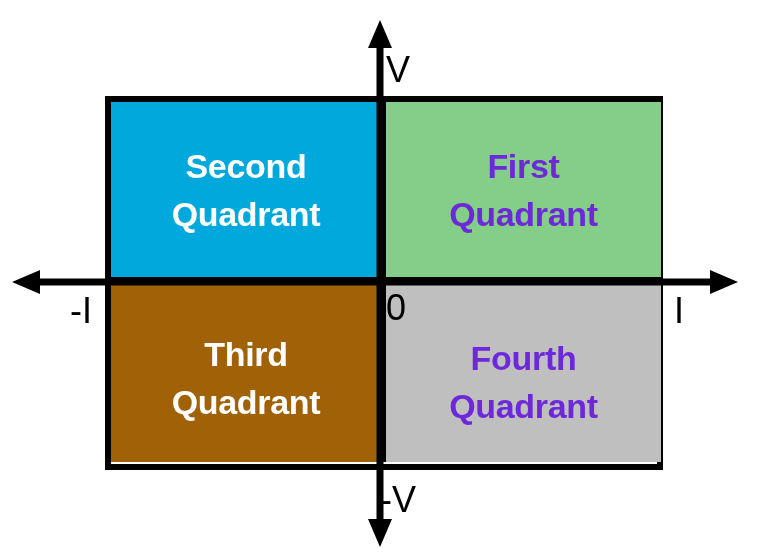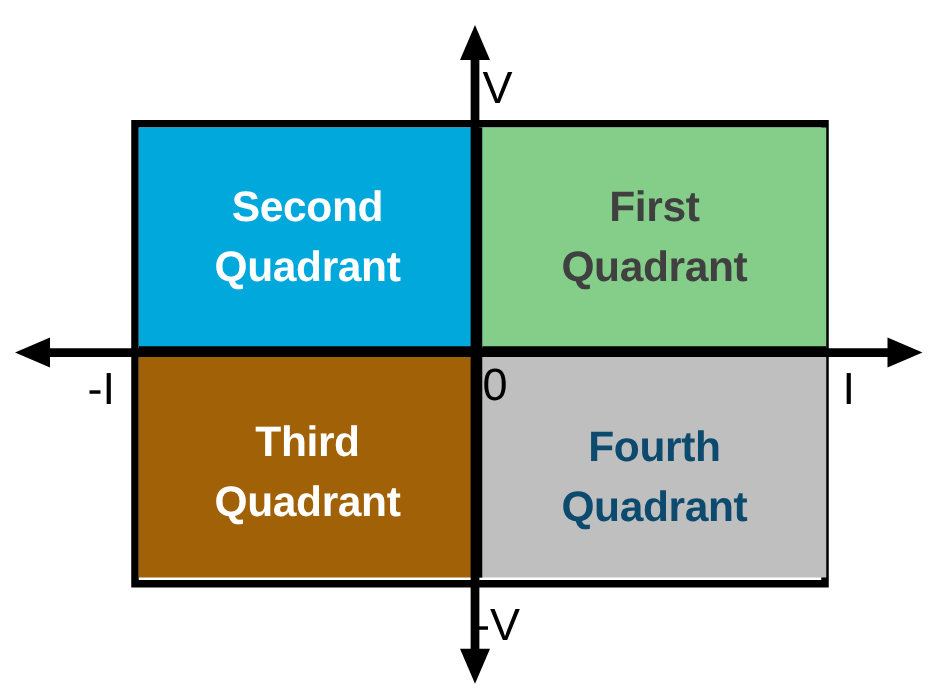--- a/index.html
+++ b/index.html
@@ -104,35 +104,35 @@
 
   <div class="quad-grid" style="border-color: rgb(0, 0, 0);">
 
     <div class="quad q-second" style="background: rgb(0, 168, 220); color: rgb(255, 255, 255);">
       <div class="quad-inner">
         <span class="quad-line">Second</span>
         <span class="quad-line">Quadrant</span>
       </div>
     </div>
 
-    <div class="quad q-first" style="background: rgb(132, 206, 138); color: #404040;">
+    <div class="quad q-first" style="background: rgb(132, 206, 138); color: #6d28d9;">
       <div class="quad-inner">
         <span class="quad-line">First</span>
         <span class="quad-line">Quadrant</span>
       </div>
     </div>
 
     <div class="quad q-third" style="background: #a16207; color: rgb(255, 255, 255);">
       <div class="quad-inner">
         <span class="quad-line">Third</span>
         <span class="quad-line">Quadrant</span>
       </div>
     </div>
 
-    <div class="quad q-fourth" style="background: rgb(191, 191, 191); color: #0c4a6e;">
+    <div class="quad q-fourth" style="background: rgb(191, 191, 191); color: #6d28d9;">
       <div class="quad-inner">
         <span class="quad-line">Fourth</span>
         <span class="quad-line">Quadrant</span>
       </div>
     </div>
 
   </div>
 
   <svg id="axes" viewBox="0 0 761 557">
 

